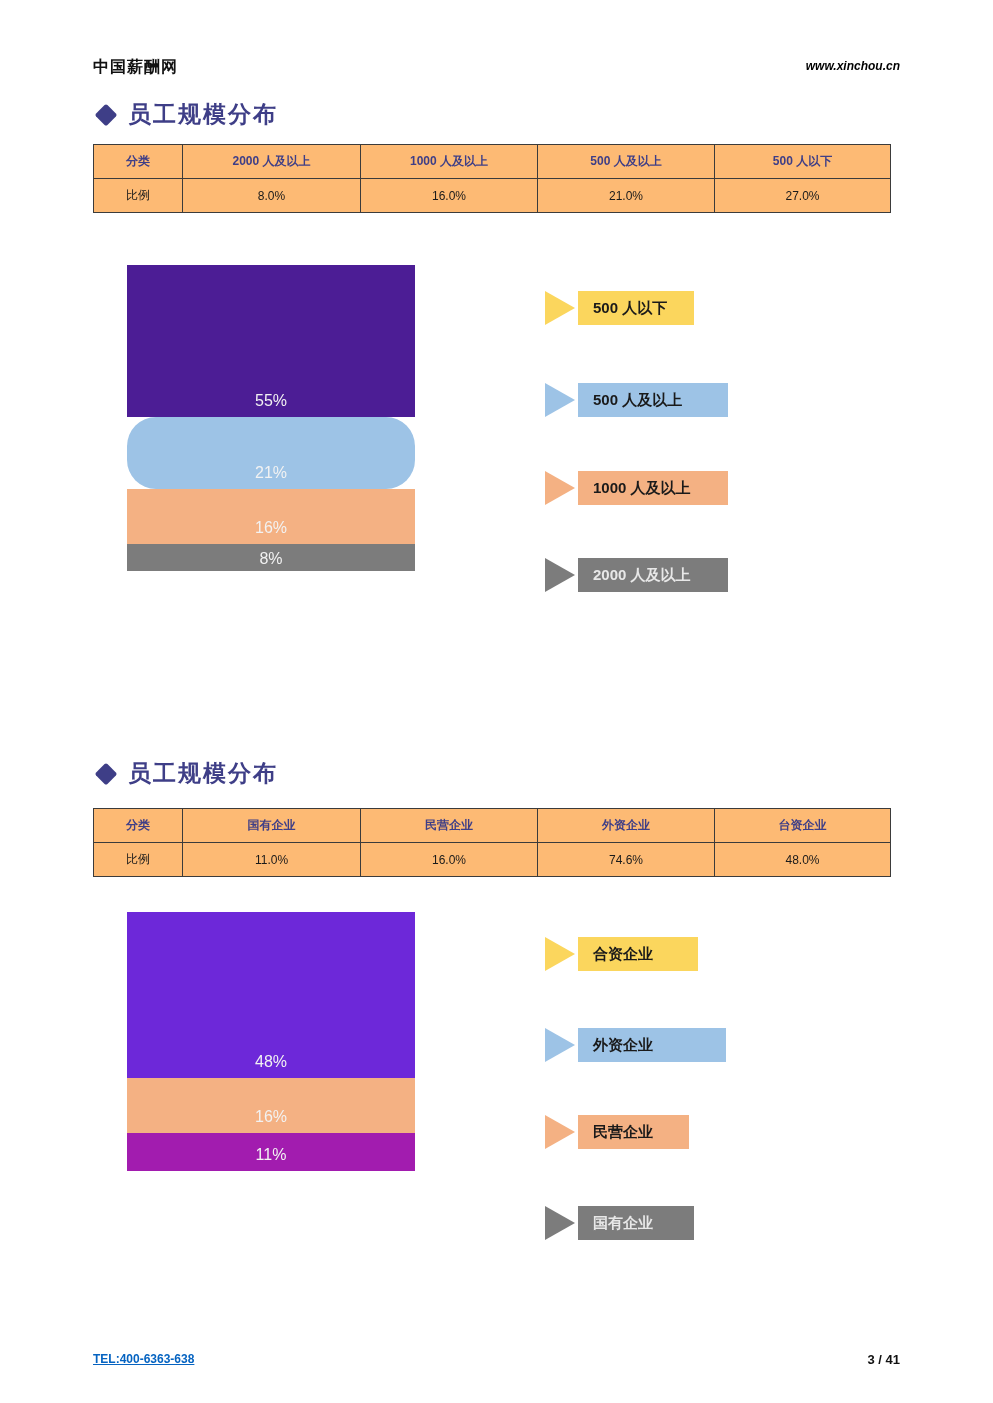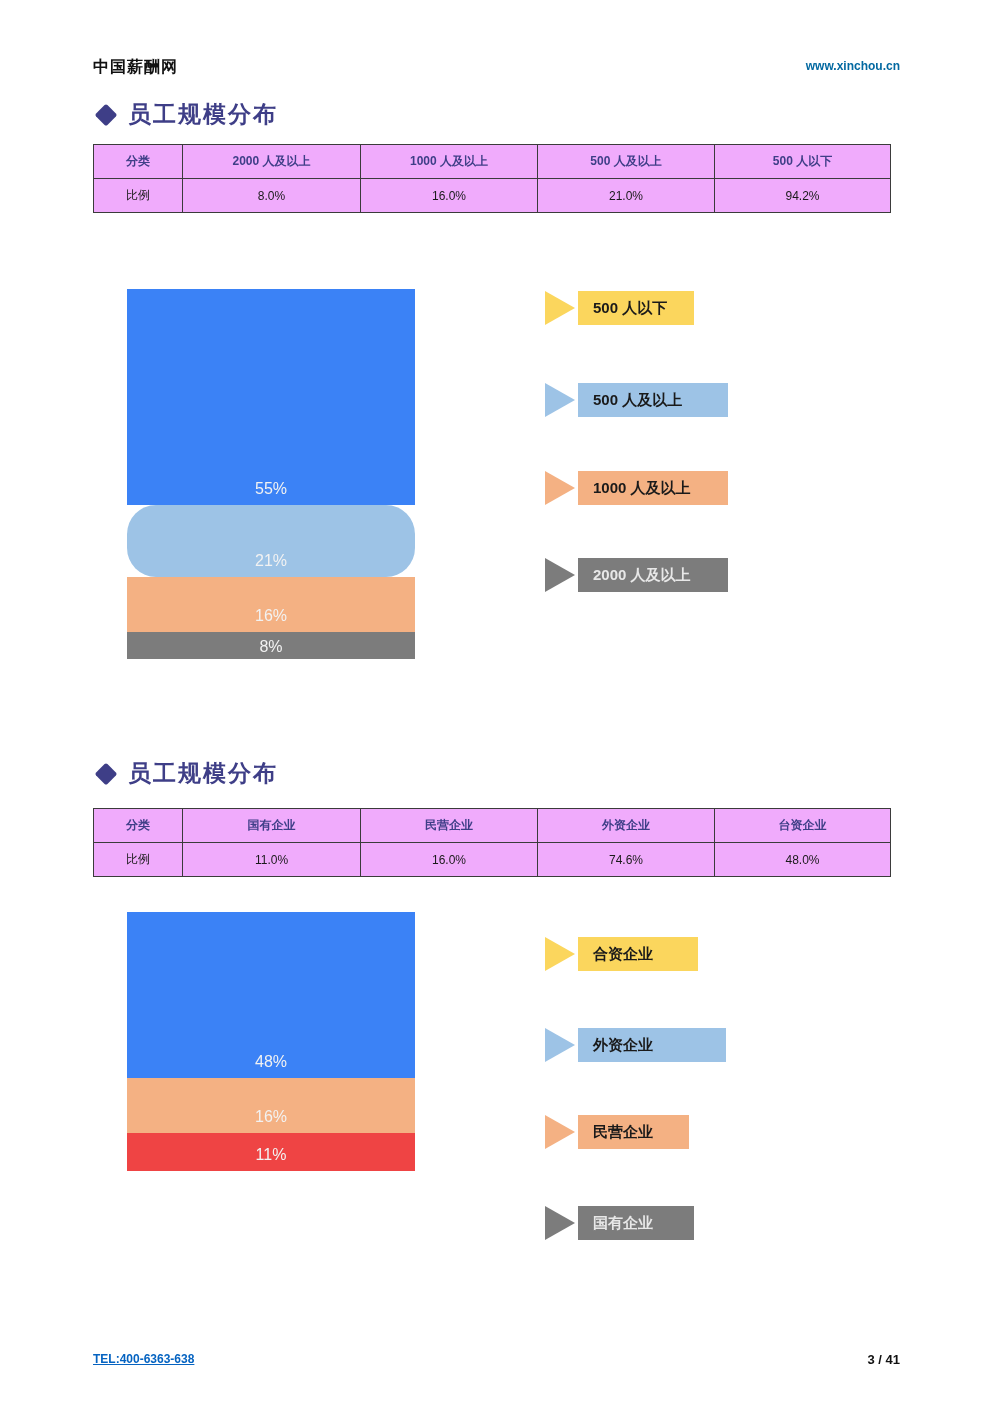--- a/index.html
+++ b/index.html
@@ -5,36 +5,36 @@
   * { margin:0; padding:0; box-sizing:border-box; }
   html,body { background:#e8e8e8; }
   body { font-family:"Liberation Sans","DejaVu Sans",sans-serif; }
   .page {
     position:relative; width:993px; height:1403px; background:#ffffff;
     margin:0 auto; overflow:hidden;
   }
 
   
   .brand { position:absolute; left:93px; top:57px; font-size:16px; font-weight:bold; color:#111; letter-spacing:1px; }
-  .site  { position:absolute; right:93px; top:59px; font-size:12px; font-weight:bold; color:#0369a1; }
+  .site  { position:absolute; right:93px; top:59px; font-size:12px; font-weight:bold; color:#000000;font-style:italic; }
   .tel   { position:absolute; left:93px; top:1352px; font-size:12px; font-weight:bold; color:#0563C1; text-decoration:underline; }
   .pageno{ position:absolute; right:93px; top:1352px; font-size:13px; font-weight:bold; color:#111; }
 
   
   .sec-title { position:absolute; left:95px; display:flex; align-items:center; }
   .sec-title .diamond {
     width:16px; height:16px; background:#3E3E87; transform:rotate(45deg);
     border-radius:2px; margin:0 14px 0 3px; flex:0 0 auto;
   }
   .sec-title .t { font-size:23px; font-weight:bold; color:#3E3E87; letter-spacing:2px; }
   #sec1-title { top:99px; }
   #sec2-title { top:758px; }
 
   
-  table.dist { position:absolute; left:93px; border-collapse:collapse; table-layout:fixed; width:797px; background:#f0abfc; }
+  table.dist { position:absolute; left:93px; border-collapse:collapse; table-layout:fixed; width:797px; background:#fdba74; }
   #table1 { top:144px; }
   #table2 { top:808px; }
   table.dist td {
     border:1.5px solid #3b3b3b; height:34px; text-align:center; vertical-align:middle;
     font-size:12px; color:#1a1a1a; overflow:hidden; white-space:nowrap;
   }
   table.dist tr.head td { font-weight:bold; color:#3E3E87; }
   col.c0 { width:89px; } col.c1 { width:178px; } col.c2 { width:177px; }
   col.c3 { width:177px; } col.c4 { width:176px; }
 
@@ -94,27 +94,27 @@
       <td>2000 人及以上</td>
       <td>1000 人及以上</td>
       <td>500 人及以上</td>
       <td>500 人以下</td>
     </tr>
     <tr>
       <td>比例</td>
       <td>8.0%</td>
       <td>16.0%</td>
       <td>21.0%</td>
-      <td>94.2%</td>
+      <td>27.0%</td>
     </tr>
   </tbody>
     </table>
 
   <div class="bar" id="bar1">
-    <div class="seg" style="height: 216px; background: #3b82f6; margin-top: 24px;">
+    <div class="seg" style="height: 152px; background: #4c1d95;">
         <span class="seg-label" style="color: rgb(242, 242, 242);">55%</span>
       </div>
     <div class="seg" style="height: 72px; background: rgb(157, 195, 230); border-radius: 29px;">
         <span class="seg-label" style="color: rgb(242, 242, 242);">21%</span>
       </div>
     <div class="seg" style="height: 55px; background: rgb(244, 177, 131);">
         <span class="seg-label" style="color: rgb(242, 242, 242);">16%</span>
       </div>
     <div class="seg tight" style="height: 27px; background: rgb(124, 124, 124);">
         <span class="seg-label" style="color: rgb(242, 242, 242);">8%</span>
@@ -163,27 +163,27 @@
       <td>比例</td>
       <td>11.0%</td>
       <td>16.0%</td>
       <td>74.6%</td>
       <td>48.0%</td>
     </tr>
   </tbody>
     </table>
 
   <div class="bar" id="bar2">
-    <div class="seg" style="height: 166px; background: #3b82f6;">
+    <div class="seg" style="height: 166px; background: #6d28d9;">
         <span class="seg-label" style="color: rgb(242, 242, 242);">48%</span>
       </div>
     <div class="seg" style="height: 55px; background: rgb(244, 177, 131);">
         <span class="seg-label" style="color: rgb(242, 242, 242);">16%</span>
       </div>
-    <div class="seg" style="height: 38px; background: #ef4444;">
+    <div class="seg" style="height: 38px; background: #a21caf;">
         <span class="seg-label" style="color: rgb(242, 242, 242);">11%</span>
       </div>
   </div>
 
   <div class="legend-item" id="lg2-0">
     <span class="tri" style="border-left-color: rgb(251, 214, 93);"></span>
     <span class="legend-box" style="background: rgb(251, 214, 93); color: rgb(26, 26, 26);">合资企业</span>
   </div>
   <div class="legend-item" id="lg2-1">
     <span class="tri" style="border-left-color: rgb(157, 195, 230);"></span>

